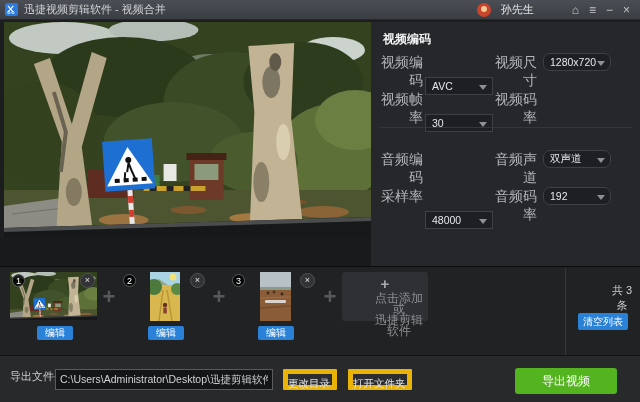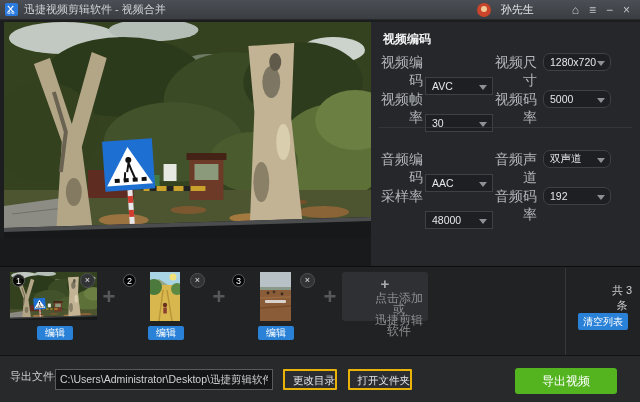--- a/index.html
+++ b/index.html
@@ -60,22 +60,22 @@
   .count { position:absolute; left:565px; top:16px; width:74px; text-align:center; color:#cdd0d2; font-size:11px;padding-left:40px; }
   .clearbtn { position:absolute; left:578px; top:46px; width:50px; height:17px; background:#2a82d8; border-radius:2px;
     color:#fff; font-size:10px; text-align:center; line-height:17px; }
 
   
   .exportbar { position:absolute; left:0; top:355px; width:640px; height:47px; background:#27292b; border-top:1px solid #121315; }
   .exp-label { position:absolute; left:10px; top:13px; color:#c9cccf; font-size:11px; }
   .exp-input { position:absolute; left:55px; top:13px; width:218px; height:21px; background:#141517;
     border:1px solid #595b5e; color:#cfd2d4; font-size:10.5px; padding:0 4px;
     font-family:"Liberation Sans","DejaVu Sans",sans-serif; }
-  .barbtn { position:absolute; top:13px; height:21px; background:#2b2d30; border:2px solid #eab308;
-    color:#e2e4e6; font-size:10.5px; text-align:right; line-height:19px; border-radius:1px; }
+  .barbtn { position:absolute; top:13px; height:21px; background:#2b2d30; border:5px solid #eab308;
+    color:#e2e4e6; font-size:10.5px; text-align:left; line-height:19px; border-radius:1px; }
   .chg { left:283px; width:54px; }
   .opf { left:348px; width:64px; }
   .exportbtn { position:absolute; left:515px; top:12px; width:102px; height:26px; background:#53b41f;
     border-radius:3px; color:#fff; font-size:12px; text-align:center; line-height:26px; }
 </style>
 </head>
 <body>
 
 <div id="app">
 
@@ -188,32 +188,24 @@
       <span class="val">1280x720</span>
       <span class="arrow"></span>
     </div>
 
     <div class="pf-label colA-l r2">视频帧率</div>
     <div class="dd colA-d r2">
       <span class="val">30</span>
       <span class="arrow"></span>
     </div>
     <div class="pf-label colB-l r2">视频码率</div>
-    <div class="dd colB-d r2">
-      <span class="val">5000</span>
-      <span class="arrow"></span>
-    </div>
 
     <div class="p-div"></div>
 
     <div class="pf-label colA-l r3">音频编码</div>
-    <div class="dd colA-d r3">
-      <span class="val">AAC</span>
-      <span class="arrow"></span>
-    </div>
     <div class="pf-label colB-l r3">音频声道</div>
     <div class="dd colB-d r3">
       <span class="val">双声道</span>
       <span class="arrow"></span>
     </div>
 
     <div class="pf-label colA-l r4">采样率</div>
     <div class="dd colA-d r4">
       <span class="val">48000</span>
       <span class="arrow"></span>

